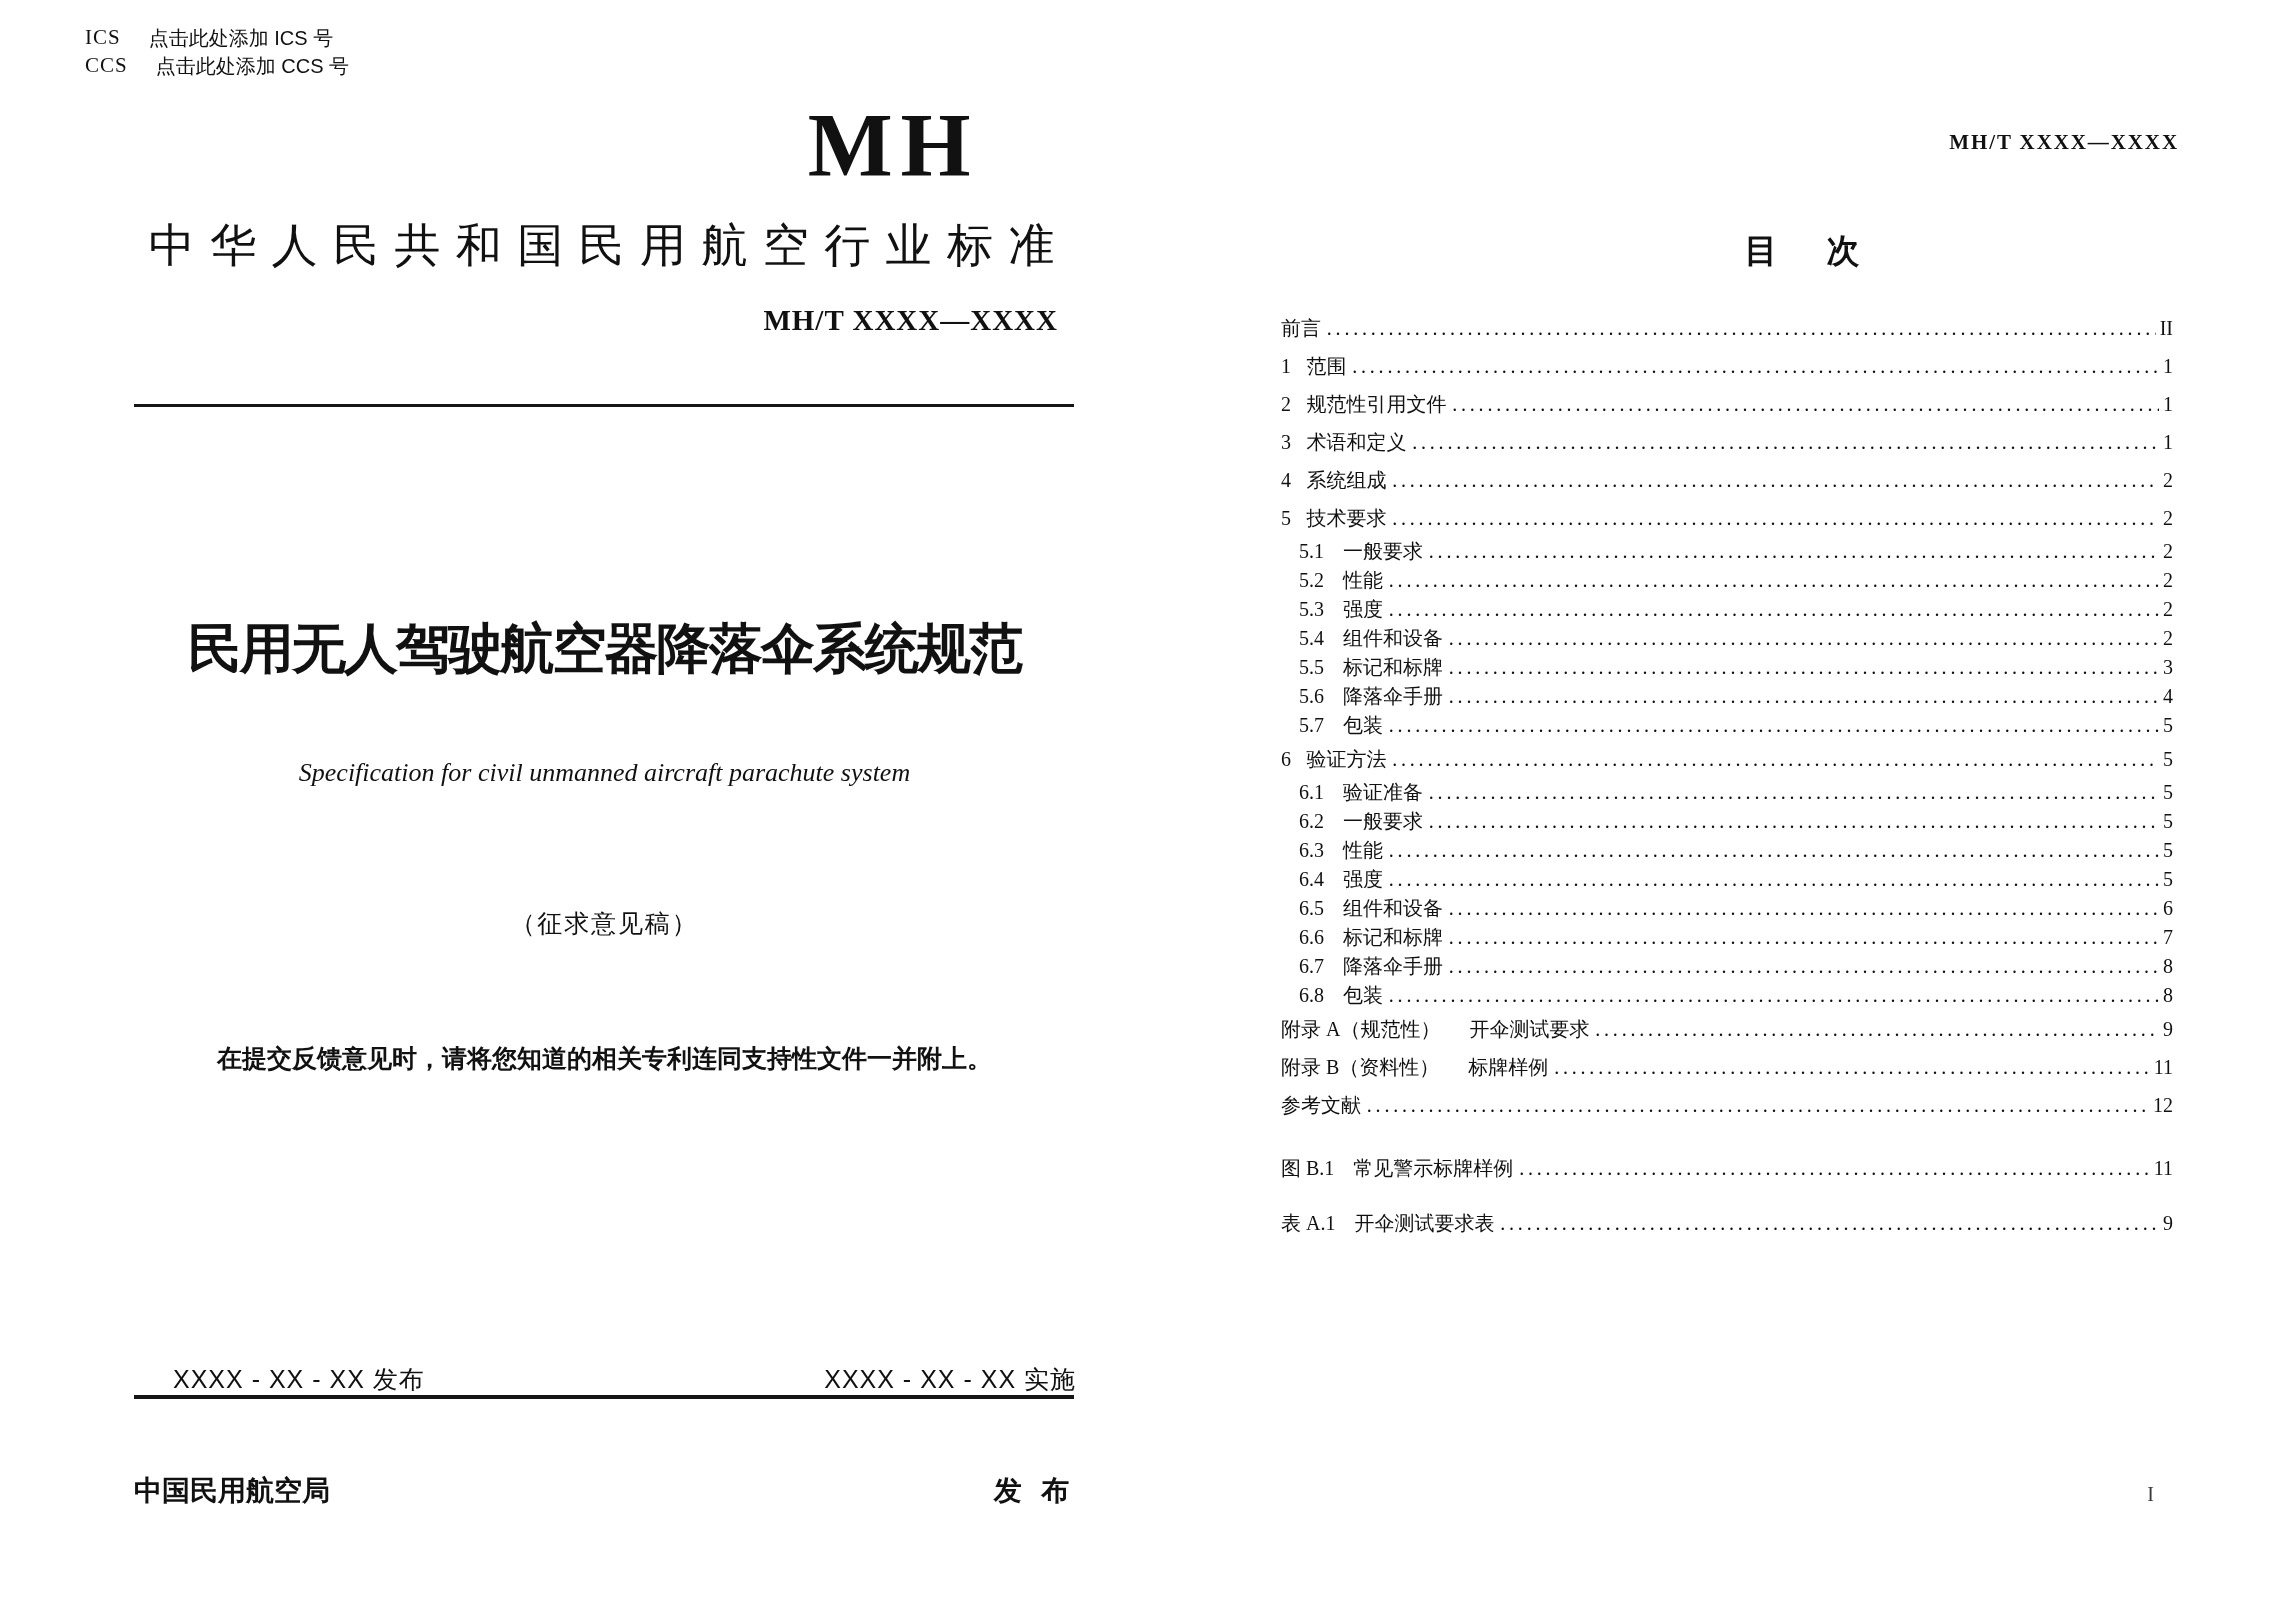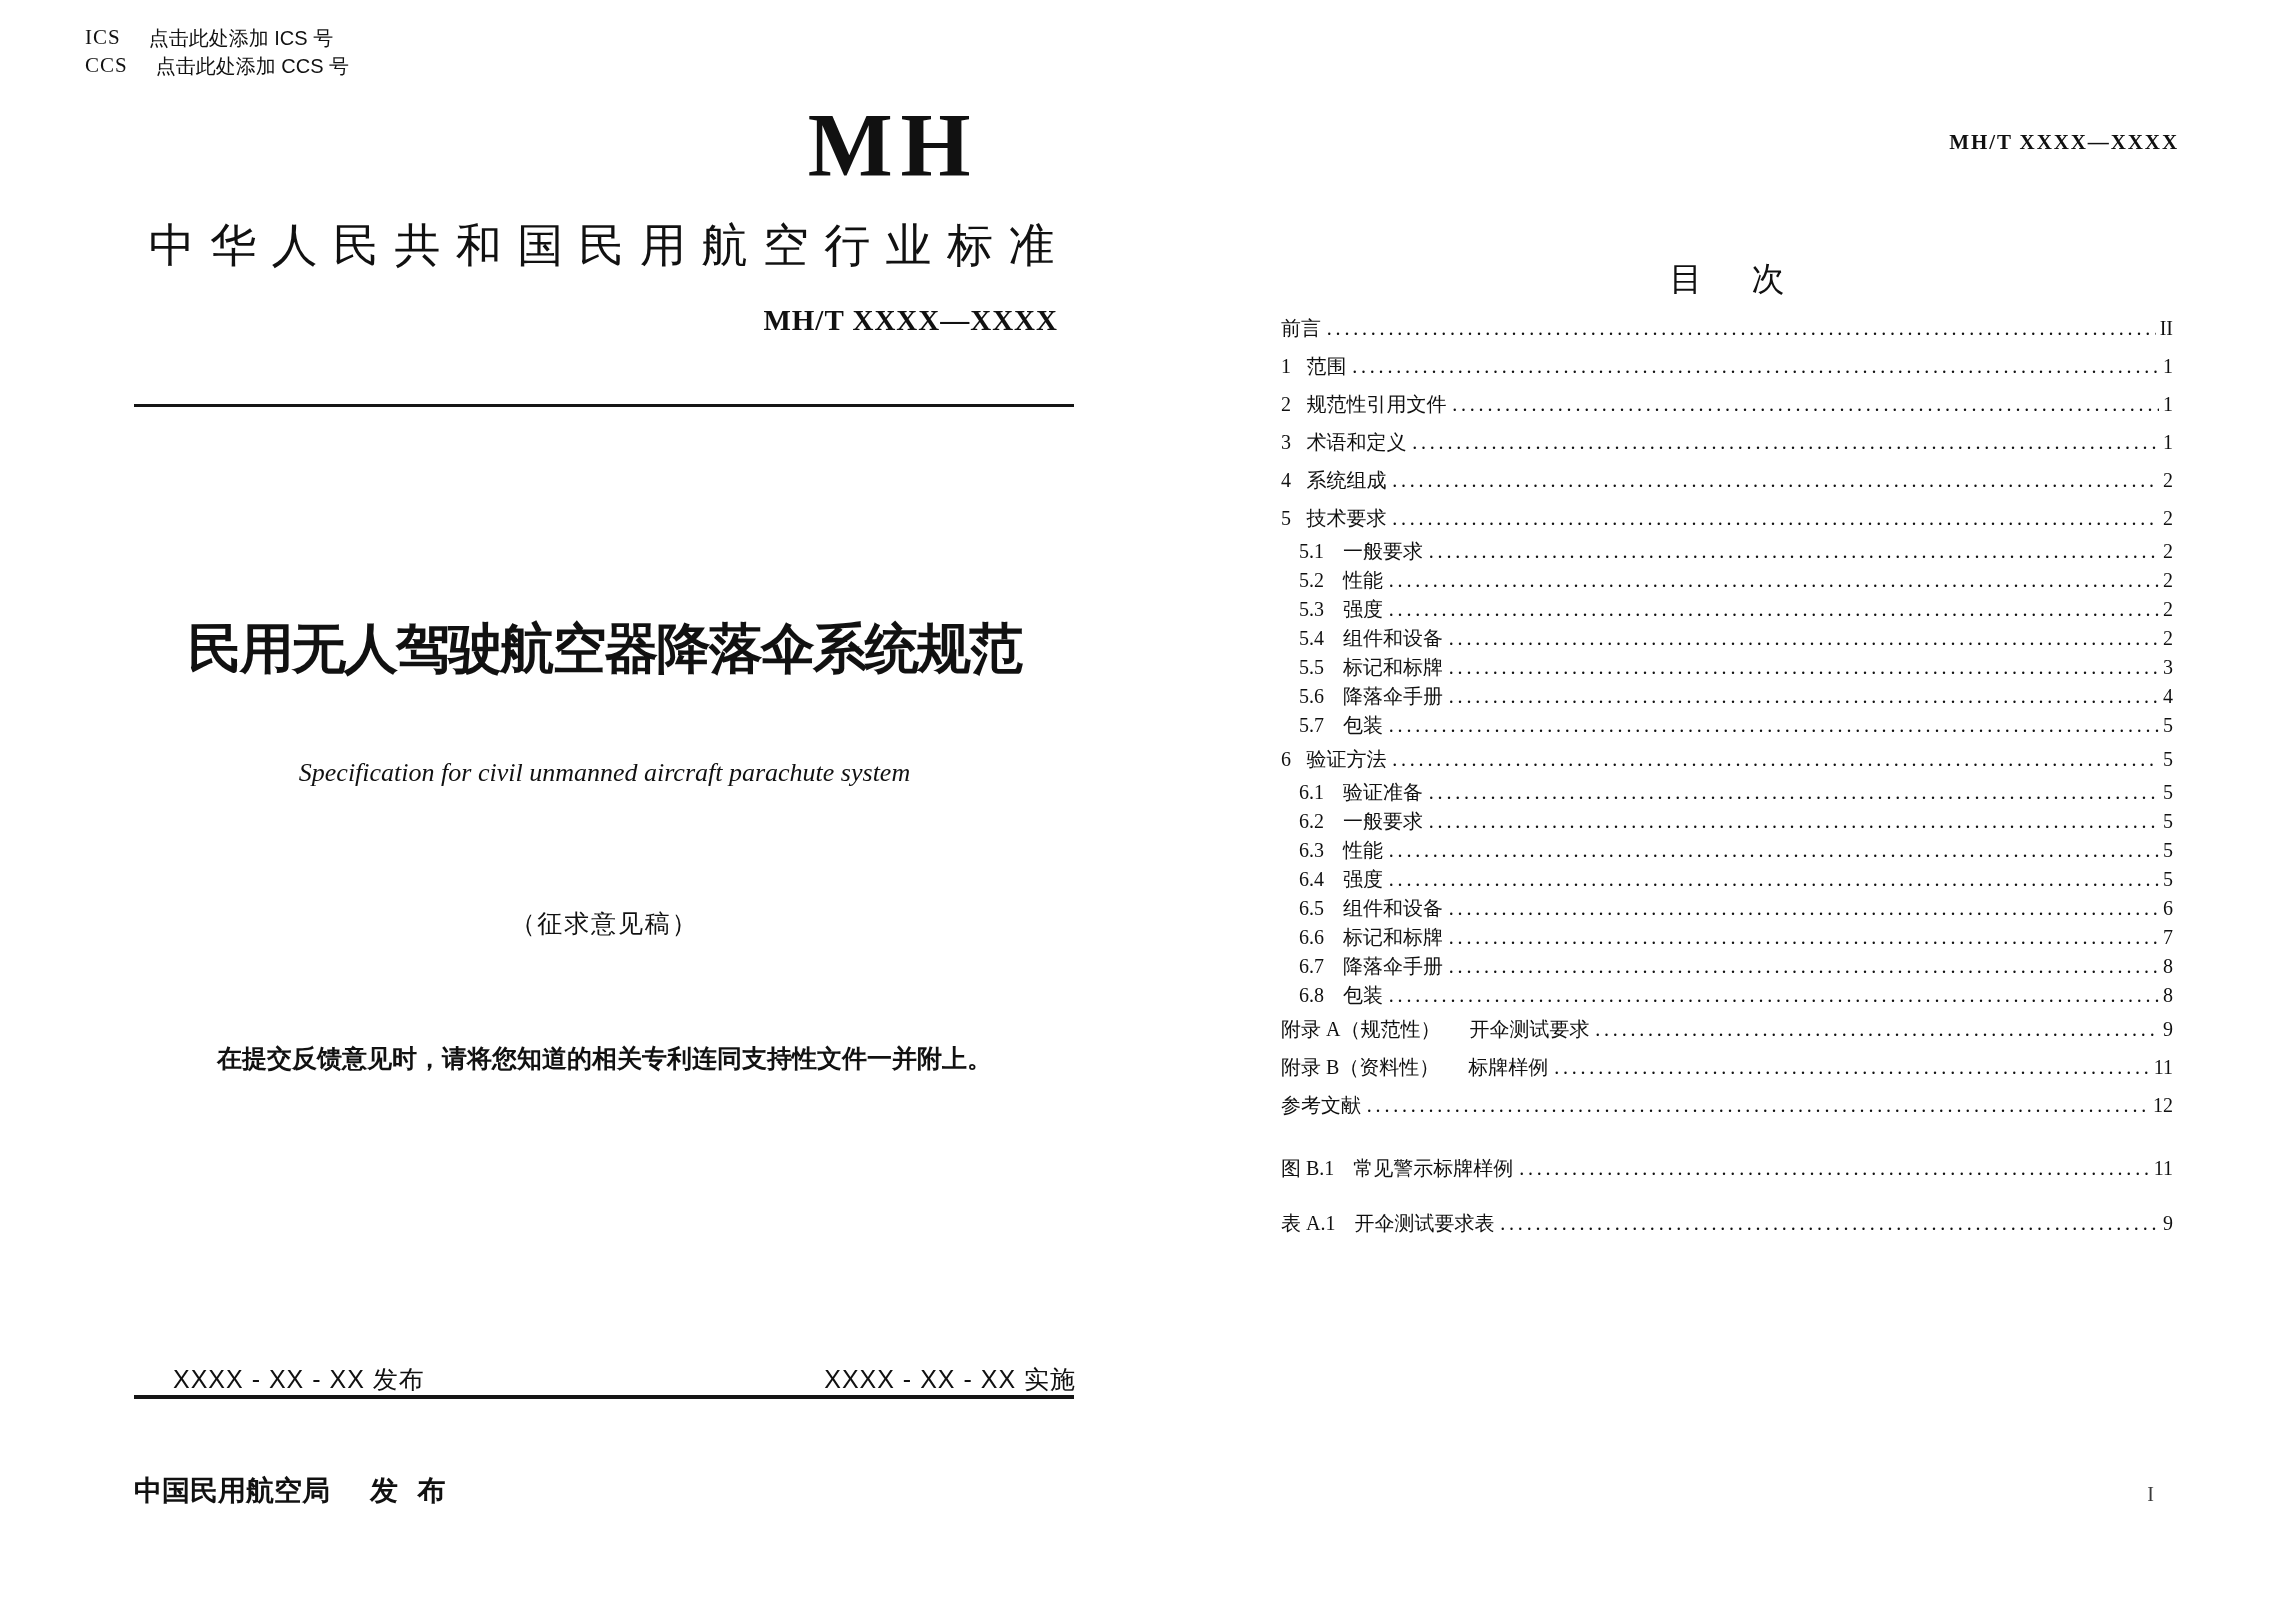--- a/index.html
+++ b/index.html
@@ -40,31 +40,31 @@
   #patent-note { left:134px; top:1042px; width:941px; text-align:center;
                  font-size:25px; font-weight:600; }
 
   .date-label { top:1363px; font-size:25px; font-weight:500; letter-spacing:1px; white-space:pre; }
   #date-issue { left:134px;margin-left:39px; }
   #date-impl  { left:690px; width:386px; text-align:right; }
 
   #rule-bottom { left:134px; top:1395px; width:940px; height:3.8px; }
 
   #publisher-row { left:134px; top:1472px; width:941px; display:flex;
-                   justify-content:flex-start; align-items:baseline; gap:40px;
+                   justify-content:space-between; align-items:baseline; gap:40px;
                    font-size:28px; font-weight:600; }
   #publisher-action { white-space:pre; letter-spacing:5.8px; }
 
   
   #toc-header-number { left:1883px; top:130px; width:296px; text-align:right;
                        font-family:"Liberation Serif", serif; font-weight:600;
                        font-size:21px; letter-spacing:1.9px; }
 
-  #toc-heading { left:1281px; top:229px; width:892px; text-align:center;
-                 font-size:33px; font-weight:400; word-spacing:40px;margin-top:28px; }
+  #toc-heading { left:1356px; top:229px; width:892px; text-align:center;
+                 font-size:33px; font-weight:700; word-spacing:40px; }
 
   #toc { left:1281px; top:309px; width:892px;
          font-family:"Liberation Serif", serif; font-size:20px; }
   .toc-row { display:flex; align-items:baseline; white-space:nowrap; }
   .lvl0 { line-height:38px; }
   .lvl1 { line-height:29px; padding-left:18px; }
   .gap-lg-a { margin-top:25px; }
   .gap-lg-b { margin-top:17.3px; }
   .toc-num { margin-right:15.4px; }
   .lvl1 .toc-num { margin-right:19px; }

